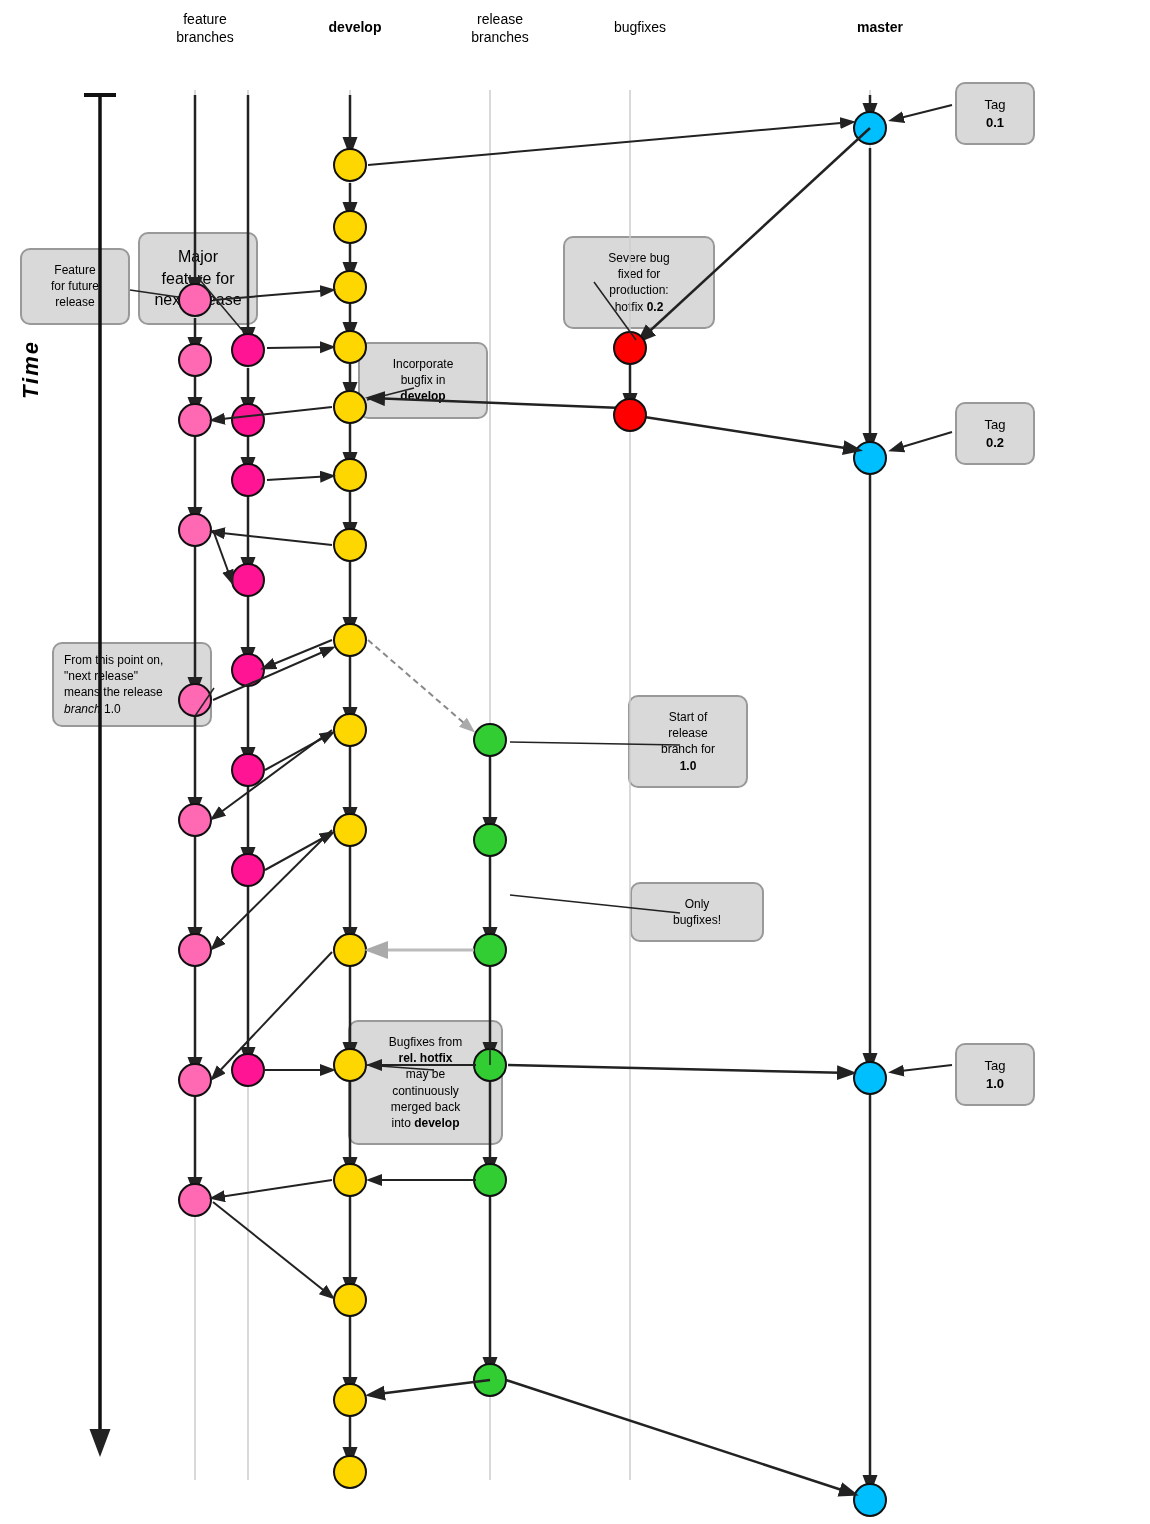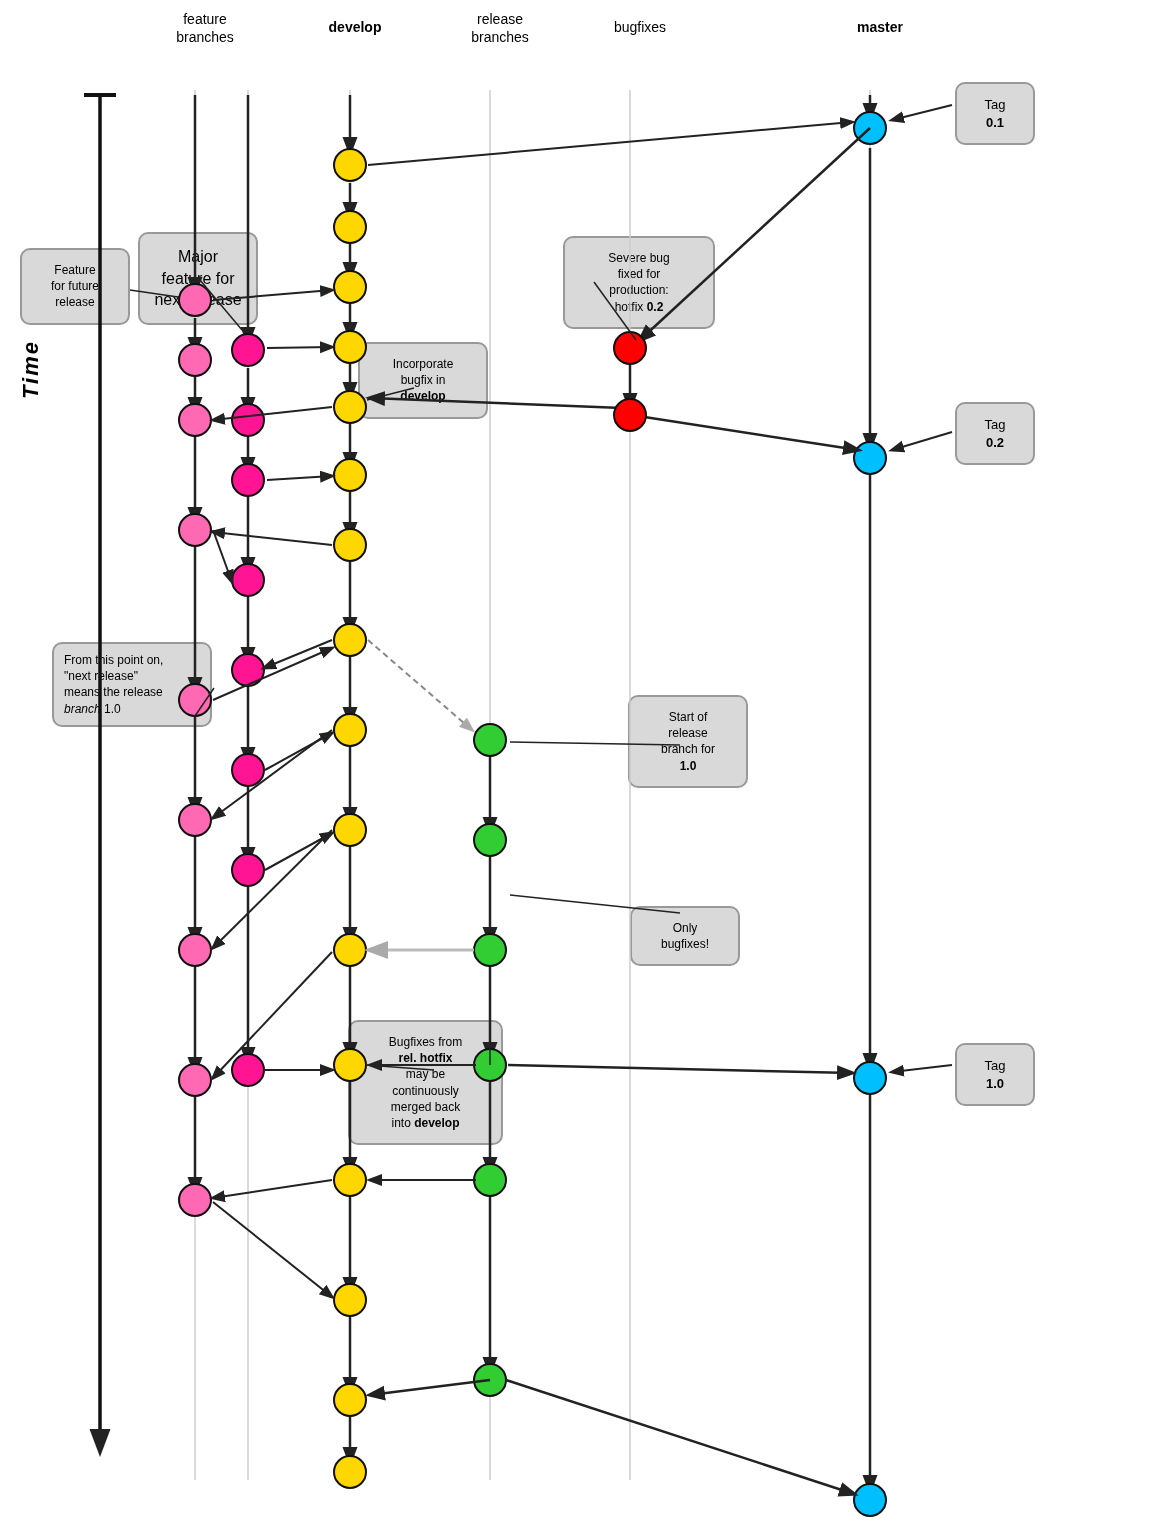--- a/index.html
+++ b/index.html
@@ -70,21 +70,21 @@
   <div class="label-box" style="left:955px; top:82px; width:80px;">Tag<br><strong>0.1</strong></div>
   <div class="label-box" style="left:955px; top:402px; width:80px;">Tag<br><strong>0.2</strong></div>
   <div class="label-box" style="left:955px; top:1043px; width:80px;">Tag<br><strong>1.0</strong></div>
 
   <div class="label-box" style="left:20px; top:248px; width:110px; font-size:12px;">Feature<br>for future<br>release</div>
   <div class="label-box" style="left:138px; top:232px; width:120px; font-size:16px;">Major<br>feature for<br>next release</div>
   <div class="label-box" style="left:528px; top:236px; width:152px; font-size:12px;margin-left:35px;">Severe bug<br>fixed for<br>production:<br>hotfix <strong>0.2</strong></div>
   <div class="label-box" style="left:358px; top:342px; width:130px; font-size:12px;">Incorporate<br>bugfix in<br><strong>develop</strong></div>
   <div class="label-box" style="left:52px; top:630px; width:160px; font-size:12px; text-align:left; padding:8px 10px;margin-top:12px;">From this point on,<br>"next release"<br>means the release<br><em>branch</em> 1.0</div>
   <div class="label-box" style="left:628px; top:695px; width:120px; font-size:12px;">Start of<br>release<br>branch for<br><strong>1.0</strong></div>
-  <div class="label-box" style="left:630px; top:882px; width:110px; font-size:12px;margin-top:24px;">Only<br>bugfixes!</div>
+  <div class="label-box" style="left:630px; top:882px; width:134px; font-size:12px;">Only<br>bugfixes!</div>
   <div class="label-box" style="left:348px; top:1020px; width:155px; font-size:12px; text-align:center;">Bugfixes from<br><strong>rel. hotfix</strong><br>may be<br>continuously<br>merged back<br>into <strong>develop</strong></div>
 
   <svg id="main-svg">
     <defs>
       <marker id="arrow" markerWidth="8" markerHeight="8" refX="6" refY="3" orient="auto">
         <path d="M0,0 L0,6 L8,3 z" fill="#222"></path>
       </marker>
       <marker id="arrow-gray" markerWidth="8" markerHeight="8" refX="6" refY="3" orient="auto">
         <path d="M0,0 L0,6 L8,3 z" fill="#aaa"></path>
       </marker>

